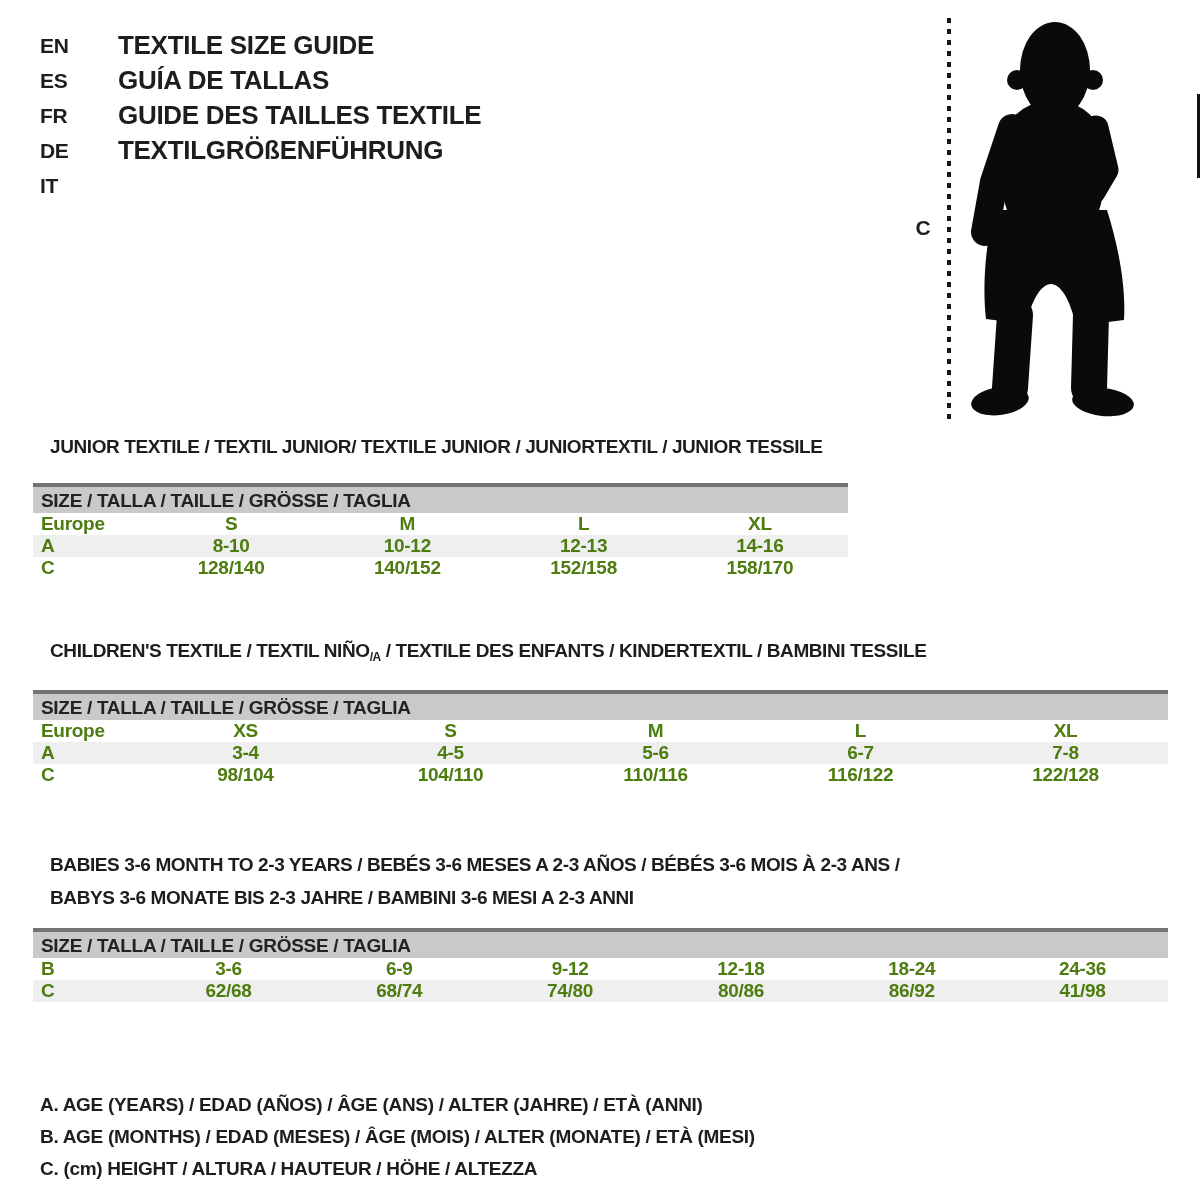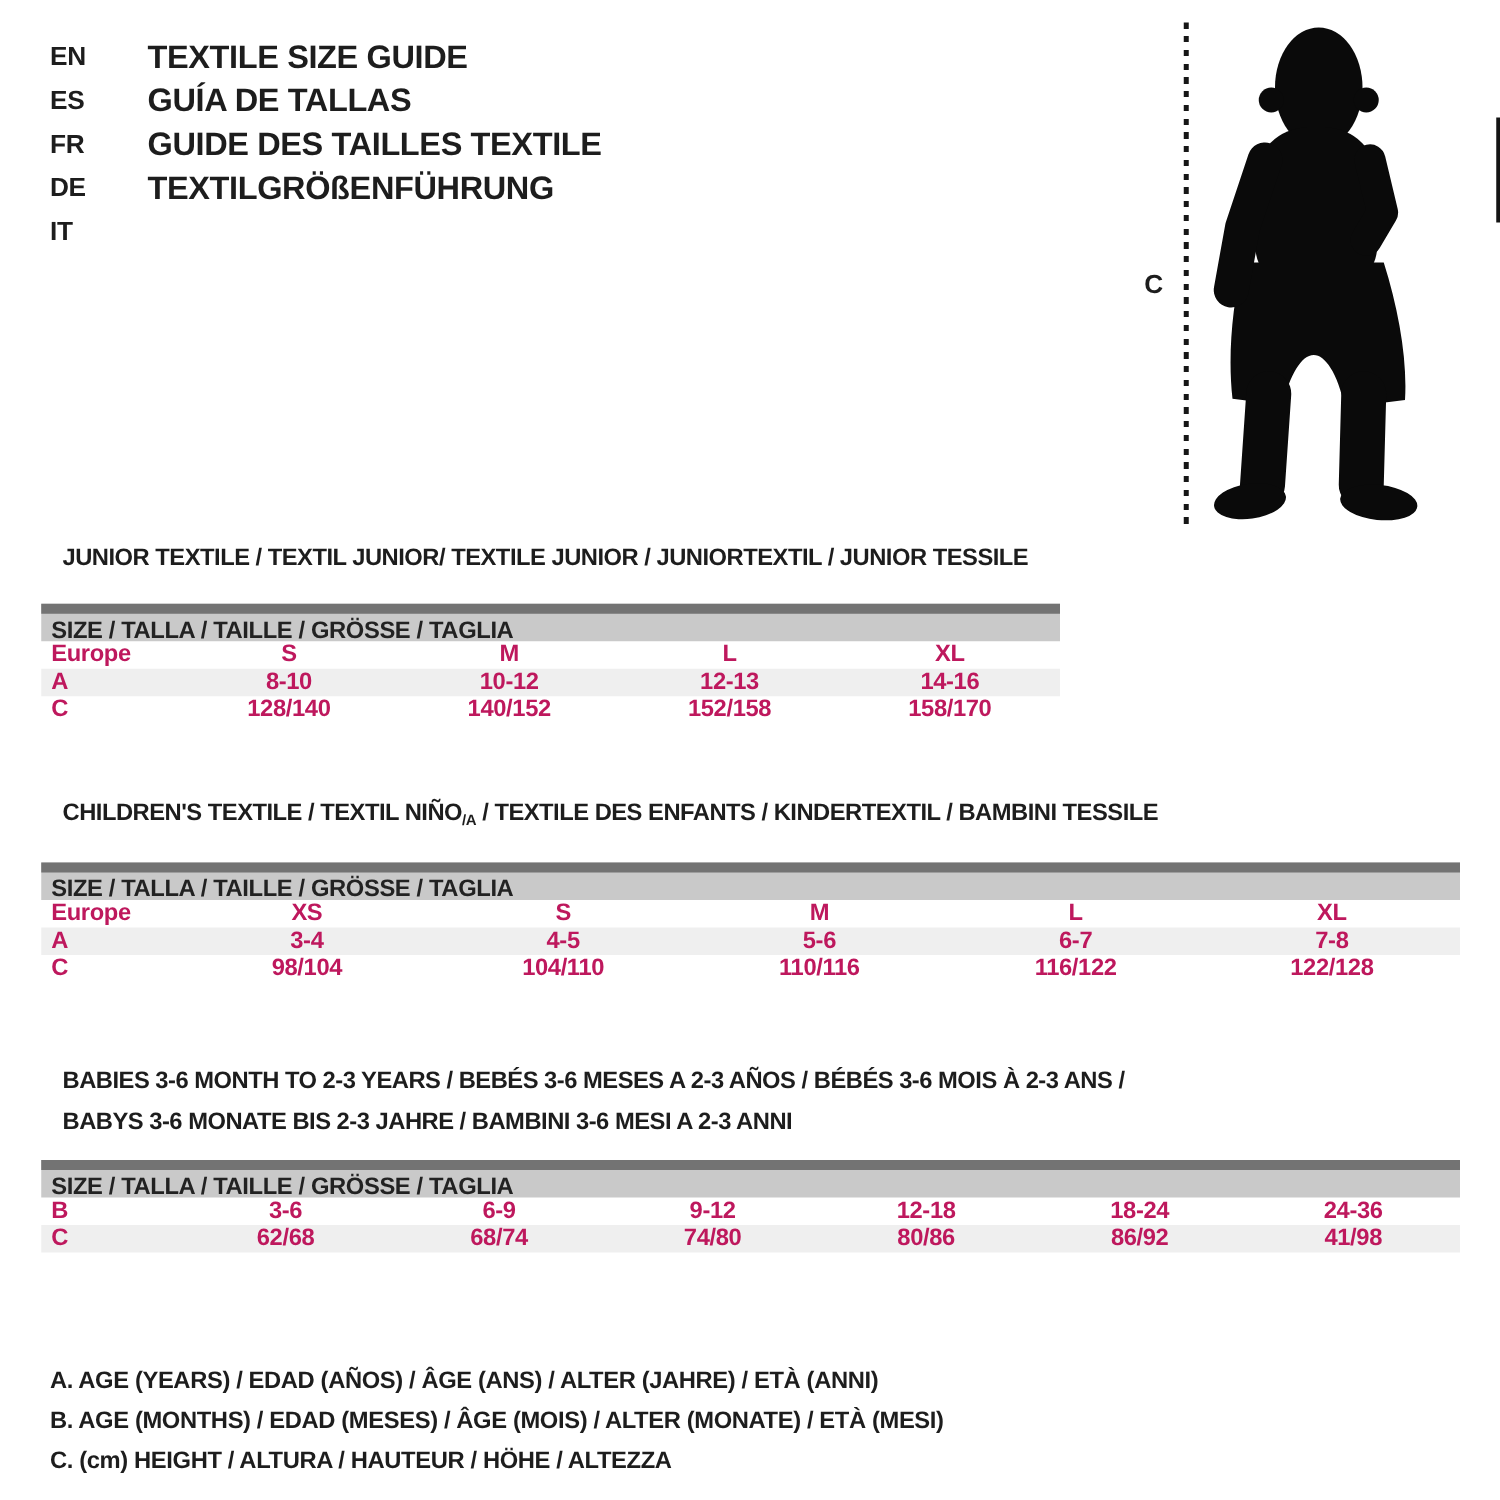--- a/index.html
+++ b/index.html
@@ -29,24 +29,24 @@
   .t3a { top:854px; }
   .t3b { top:887px; }
   .sub { font-size:12px; vertical-align:-4px; }
 
   
   .table { position:absolute; left:33px; }
   .t-junior   { top:483px; width:815px; }
   .t-children { top:690px; width:1135px; }
   .t-babies   { top:928px; width:1135px; }
 
-  .size-band { height:30px; background:#c9c9c9; border-top:8px solid #737373; line-height:27px;
+  .size-band { height:30px; background:#c9c9c9; border-top:4px solid #737373; line-height:27px;
     padding-left:8px; font-size:19px; font-weight:700; letter-spacing:-0.3px; color:#222; }
   .trow { display:flex; height:22px; align-items:center; font-size:19px; font-weight:700;
-    letter-spacing:-0.3px; color:#be185d; }
+    letter-spacing:-0.3px; color:#4d7c0f; }
   .trow.alt { background:#efefef; }
   .tlabel { width:110px; padding-left:8px; }
   .tcell { flex:1; text-align:center; }
 
   
   .legend { position:absolute; left:40px; top:1074px;margin-top:20px; }
   .legend-line { font-size:19px; font-weight:700; letter-spacing:-0.3px; line-height:21px;
     margin-bottom:11px; white-space:nowrap; }
 </style>
 </head>

